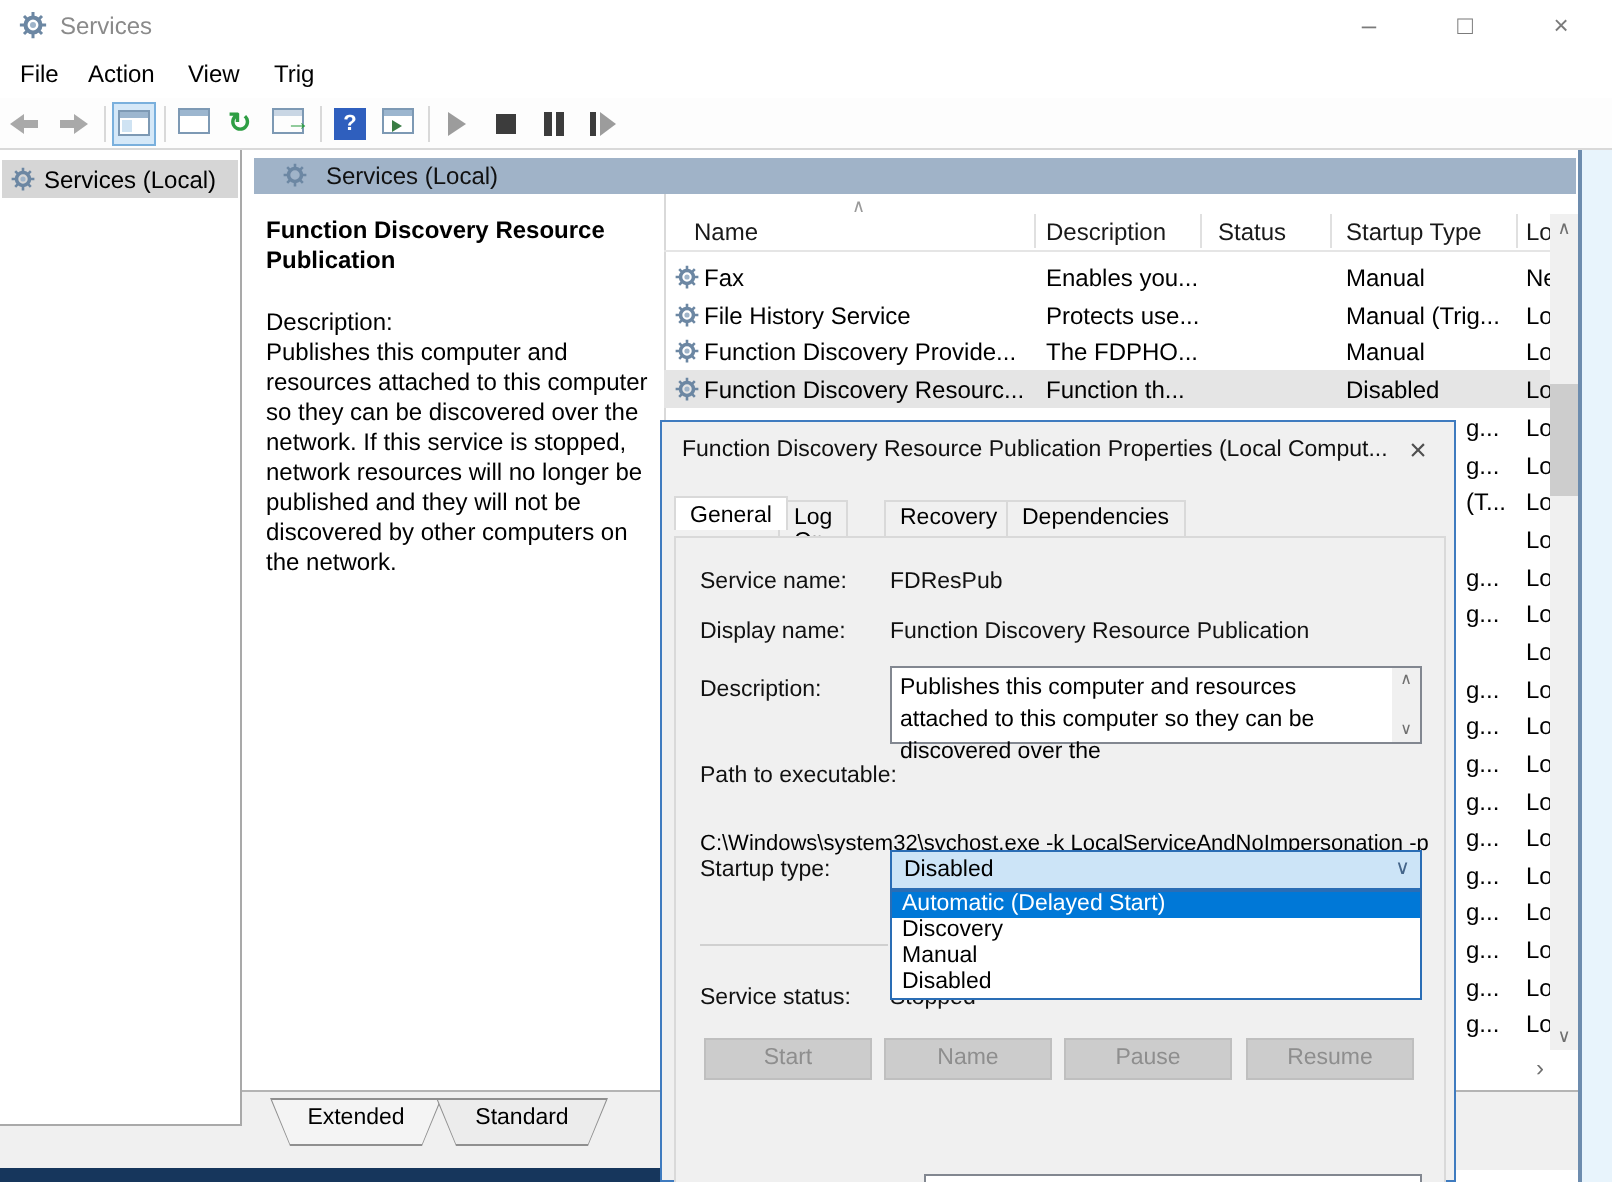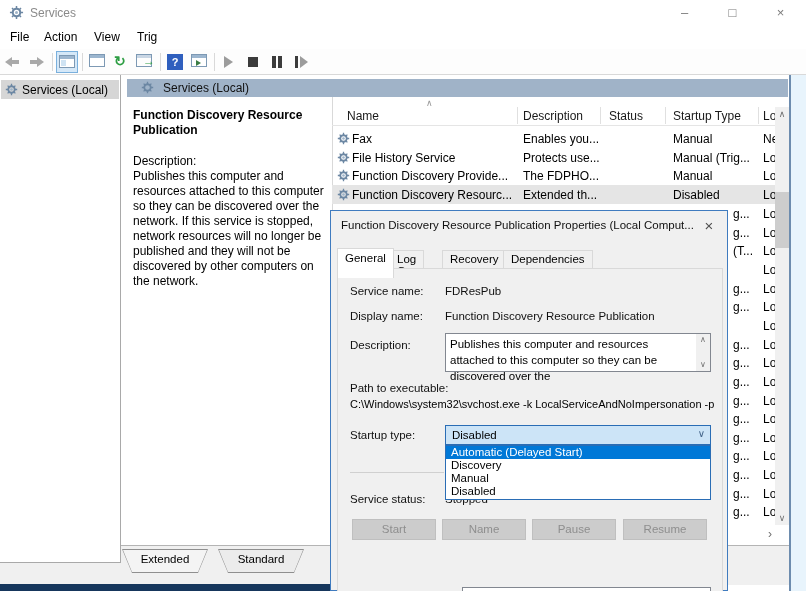--- a/index.html
+++ b/index.html
@@ -85,29 +85,29 @@
   .vtab.inactive .shape-inner { background:#ececec; }
   .navy-bar { position:absolute; left:0; top:584px; width:337px; height:7px; background:#16365c; }
   .right-edge-line { position:absolute; left:789px; top:75px; width:2px; height:516px; background:#6d8cae; }
   .right-edge-strip { position:absolute; left:791px; top:75px; width:15px; height:516px; background:#e8f4fc; }
   
   .dialog { position:absolute; left:330px; top:210px; width:398px; height:381px; background:#f0f0f0; border:1px solid #3f7bbf; z-index:10; }
   .dlg-title { position:absolute; left:10px; top:8px; width:368px; white-space:nowrap; overflow:hidden; font-size:11.5px; color:#101010; }
   .dlg-close { position:absolute; right:8px; top:5px; width:20px; height:20px; text-align:center; line-height:20px; color:#4f4f4f; font-size:15px; }
   .dlg-tabs { position:absolute; left:6px; top:37px; height:21px; }
   .dtab { position:absolute; top:2px; height:19px; background:#f0f0f0; border:1px solid #d9d9d9; border-bottom:none; padding:2px 7px 0 7px; font-size:11.5px; }
-  .dtab.active { top:0; height:30px; background:#fff; padding-top:3px; z-index:2; }
+  .dtab.active { top:0; height:17px; background:#fff; padding-top:3px; z-index:2; }
   .dlg-page { position:absolute; left:6px; top:57px; width:386px; height:330px; background:#f0f0f0; border:1px solid #d9d9d9; }
   .fld-label { position:absolute; left:12px; font-size:11.5px; color:#111; }
   .fld-value { position:absolute; left:107px; font-size:11.5px; color:#111; }
   .desc-box { position:absolute; left:107px; top:64px; width:266px; height:39px; background:#fff; border:1px solid #828790; }
   .desc-box .txt { position:absolute; left:4px; top:2px; width:240px; line-height:16px; font-size:11.5px; }
   .desc-scroll { position:absolute; right:0; top:0; width:14px; height:37px; background:#f0f0f0; }
   .desc-scroll .arr { position:absolute; left:0; width:14px; height:12px; text-align:center; color:#6f6f6f; font-size:8px; line-height:12px; }
-  .path-text { position:absolute; left:12px; top:129px; font-size:11px; white-space:nowrap; }
+  .path-text { position:absolute; left:12px; top:147px; font-size:11px; white-space:nowrap; }
   .combo { position:absolute; left:107px; top:156px; width:266px; height:20px; background:#cce4f7; border:1px solid #2a6db5; }
   .combo .val { position:absolute; left:6px; top:3px; font-size:11.5px; }
   .combo .chev { position:absolute; right:5px; top:2px; color:#44658a; font-size:10px; }
   .dropdown { position:absolute; left:107px; top:176px; width:266px; height:55px; background:#fff; border:1px solid #2a6db5; z-index:5; }
   .dd-item { position:relative; height:13px; line-height:13px; padding-left:5px; font-size:11.5px; color:#000; white-space:nowrap; }
   .dd-item.hl { background:#0078d7; color:#fff; }
   .hr-sep { position:absolute; left:12px; top:203px; width:94px; height:1px; background:#d0d0d0; }
   .dlg-btn { position:absolute; top:250px; width:84px; height:21px; background:#cccccc; border:1px solid #bfbfbf; color:#8e8e8e; text-align:center; line-height:19px; font-size:11.5px; }
   .footer-text { position:absolute; left:12px; top:281px; width:364px; line-height:15px; font-size:11.5px; }
   .params-input { position:absolute; left:124px; top:318px; width:249px; height:20px; background:#fff; border:1px solid #828790; }
@@ -289,21 +289,21 @@
           <span class="cell c-startup">Manual</span>
           <span class="cell c-log">Loc</span>
         </div>
         <div class="svc-row selected" style="top: 89.1px;">
           <span class="gear">
             <svg class="gear-svg" width="13" height="13" viewBox="0 0 16 16">
               <use href="#gear16"></use>
             </svg>
           </span>
           <span class="cell c-name">Function Discovery Resourc...</span>
-          <span class="cell c-desc">Extended th...</span>
+          <span class="cell c-desc">Function th...</span>
           <span class="cell c-status"></span>
           <span class="cell c-startup">Disabled</span>
           <span class="cell c-log">Loc</span>
         </div>
       </div>
     <div id="partial-rows">
         <div class="p-row" style="top: 108px;">
           <span class="p-tail">g...</span>
           <span class="p-log">Loc</span>
         </div>
@@ -374,21 +374,21 @@
       </div>
     <div class="vscroll">
       <span class="arr" style="top:0">∧</span>
       <span class="thumb"></span>
       <span class="arr" style="bottom:0">∨</span>
     </div>
     <span class="hscroll-arr">›</span>
   </div>
 
   <div class="view-tabs">
-    <div class="vtab" style="left:1px;width:86px">
+    <div class="vtab" style="left:14px;width:86px">
       <span class="shape-outer"></span>
         <span class="shape-inner"></span>
       <span class="lbl">Extended</span>
     </div>
     <div class="vtab inactive" style="left:97px;width:86px">
       <span class="shape-outer"></span>
         <span class="shape-inner"></span>
       <span class="lbl">Standard</span>
     </div>
   </div>

